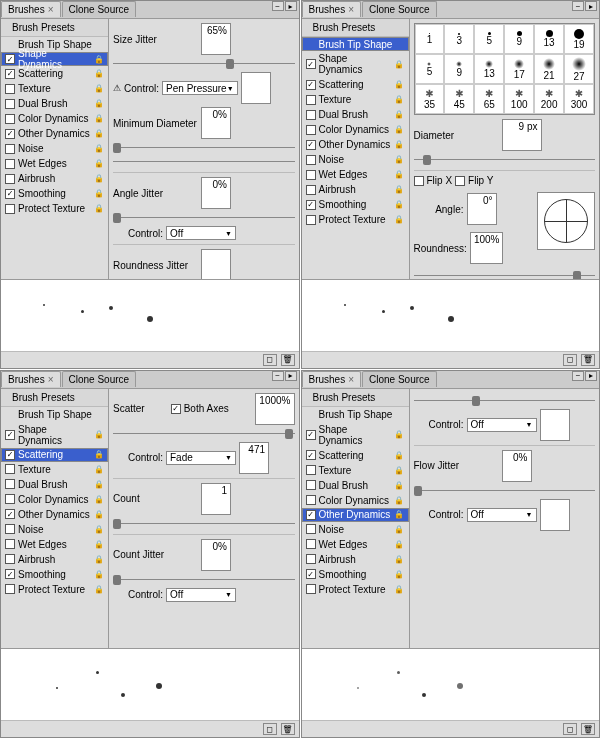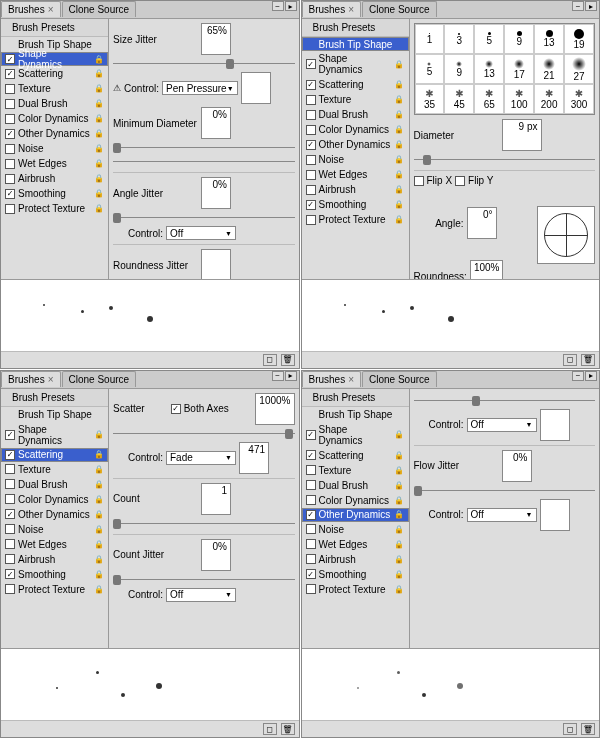--- a/index.html
+++ b/index.html
@@ -37,21 +37,21 @@
 .footer span { width: 14px; height: 12px; border: 1px solid #888; display: flex; align-items: center; justify-content: center; font-size: 8px; cursor: pointer; }
 .brush-grid { display: grid; grid-template-columns: repeat(6, 1fr); border: 1px solid #888; background: #fff; }
 .brush-cell { border: 1px solid #ccc; height: 30px; display: flex; flex-direction: column; align-items: center; justify-content: center; font-size: 8px; }
 .brush-dot { background: #000; border-radius: 50%; }
 .brush-soft { background: radial-gradient(circle, #000 0%, transparent 70%); border-radius: 50%; }
 .brush-star { color: #555; }
 .angle-widget { width: 58px; height: 58px; border: 1px solid #888; background: #fff; display: flex; align-items: center; justify-content: center; position: relative; }
 .angle-circle { width: 44px; height: 44px; border: 1px solid #333; border-radius: 50%; position: relative; }
 .angle-circle::before { content: ''; position: absolute; left: 50%; top: 0; bottom: 0; width: 1px; background: #333; }
 .angle-circle::after { content: ''; position: absolute; top: 50%; left: 0; right: 0; height: 1px; background: #333; }
-.section-right { display: flex; flex-direction: column; gap: 18px; }
+.section-right { display: flex; flex-direction: column; gap: 4px; }
 </style>
 </head>
 <body>
 
 <div class="panel">
   <div class="tabs">
     <div class="tab"><span>Brushes</span><span class="close">×</span></div>
     <div class="tab inactive">Clone Source</div>
     <div class="winctl">
         <span>−</span>

